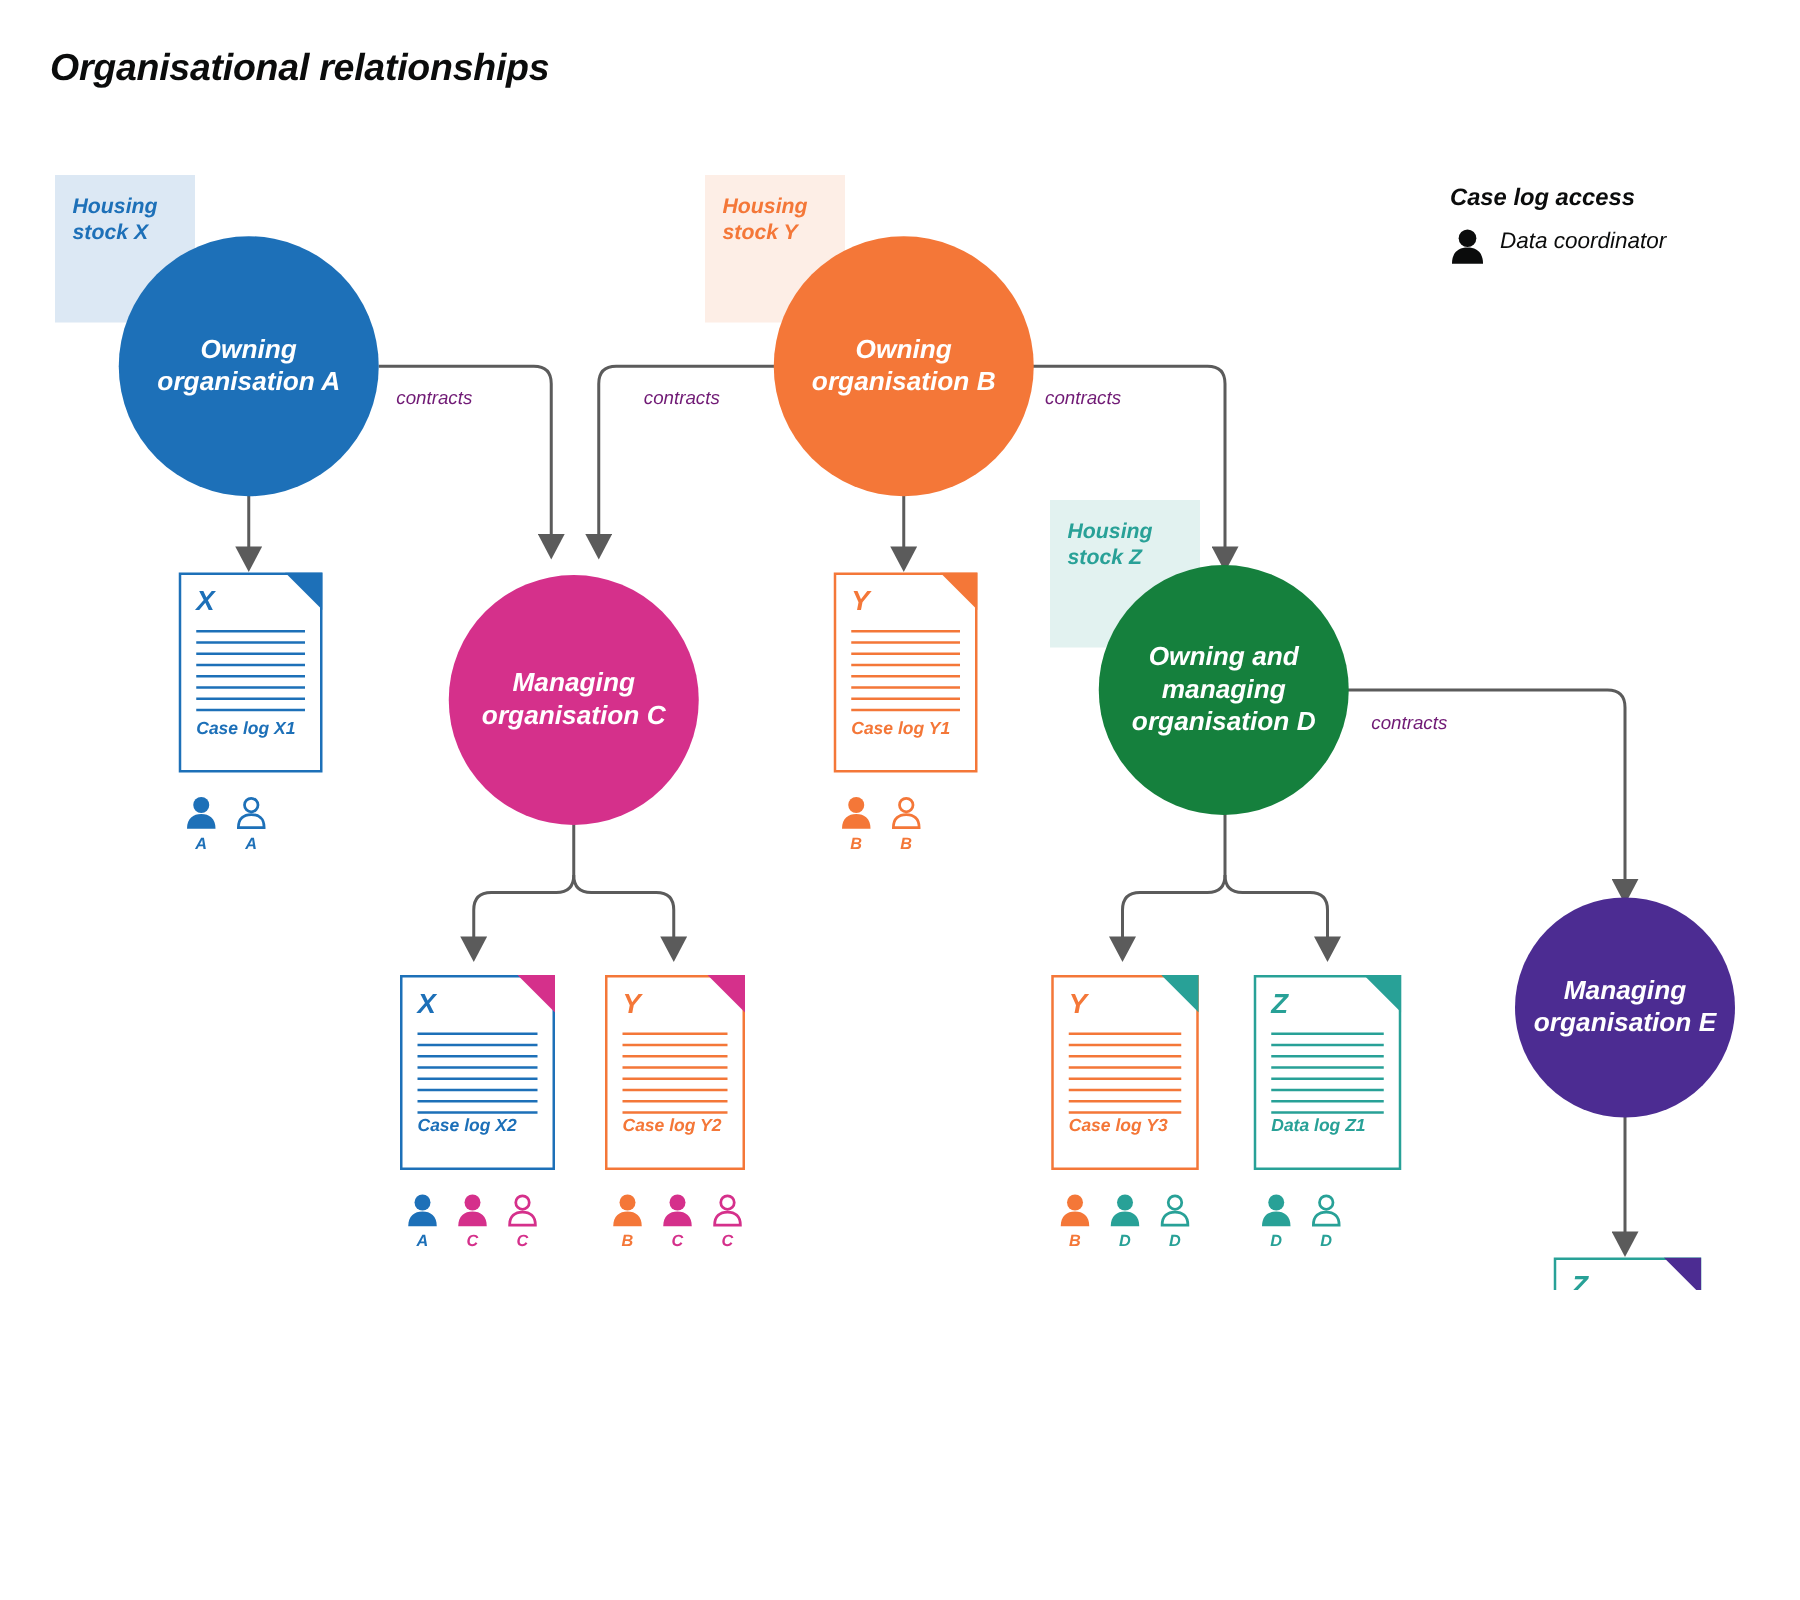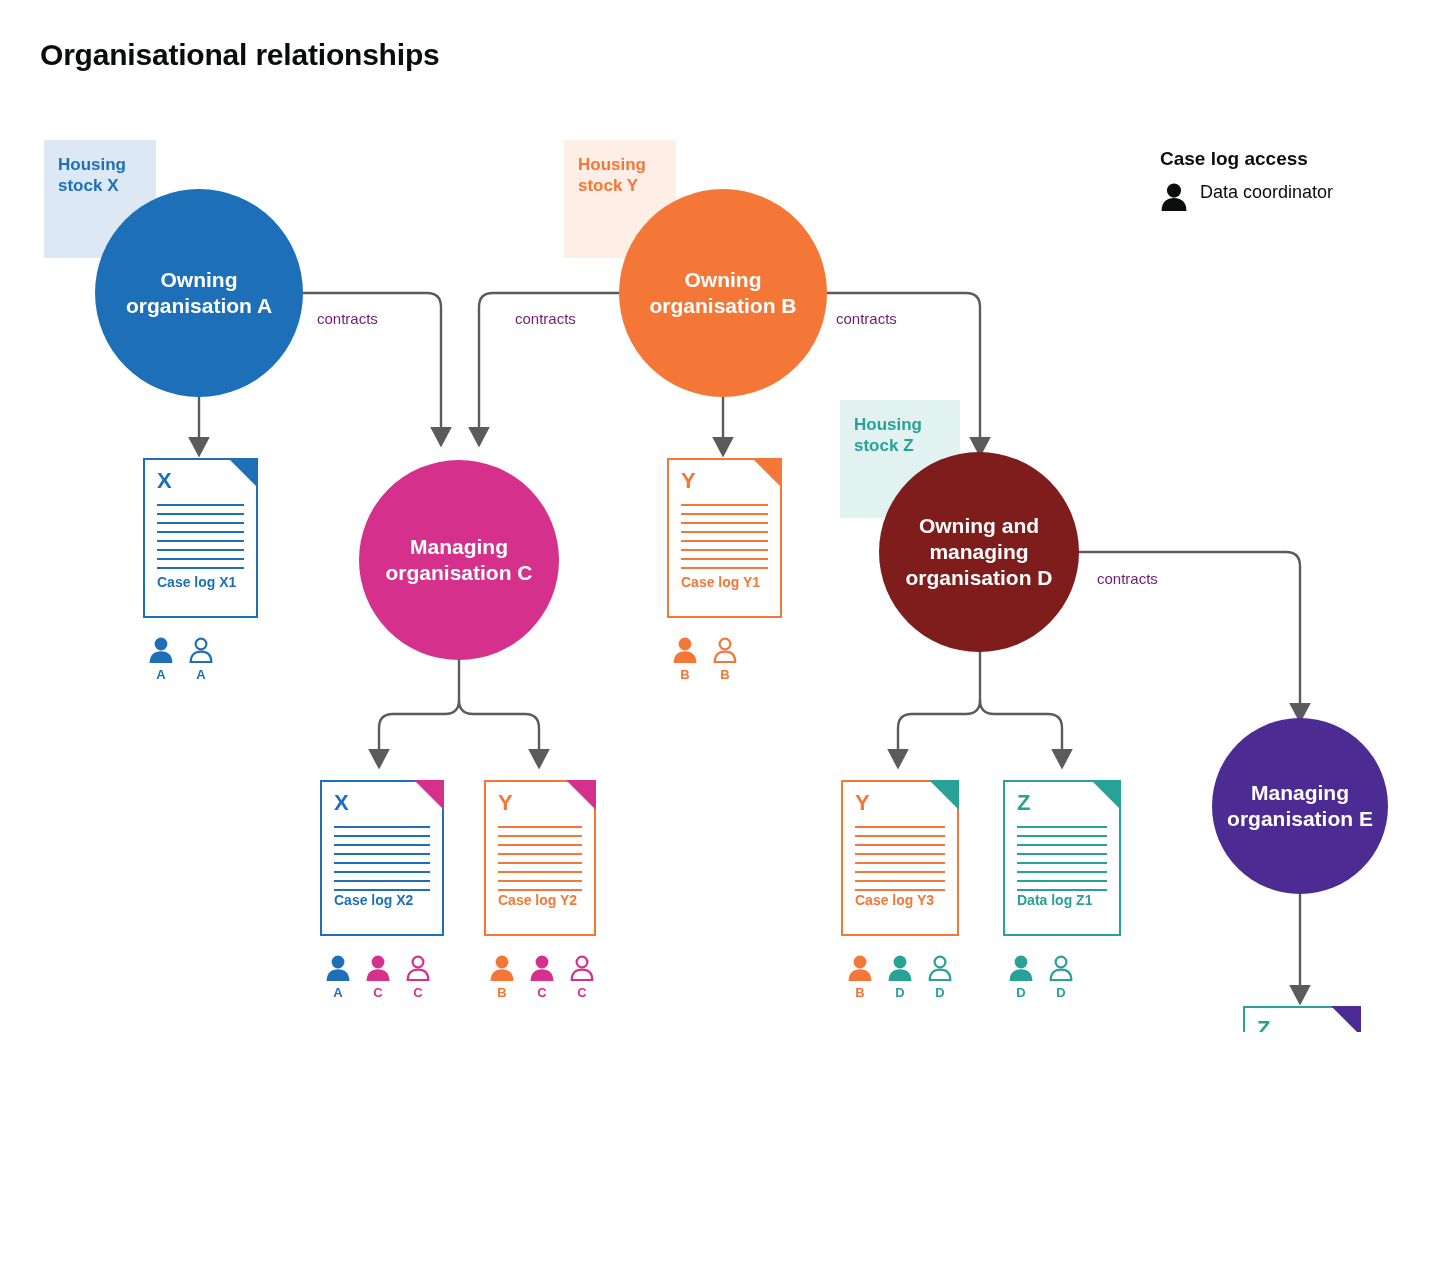--- a/index.html
+++ b/index.html
@@ -10,20 +10,21 @@
   body {
     font-family: "Liberation Sans", sans-serif;
     color: #0b0c0c;
   }
   #stage {
     position: relative;
     width: 1440px;
     height: 1032px;
     overflow: hidden;
     background: #ffffff;
+    font-style: italic;
   }
   #wires {
     position: absolute;
     left: 0; top: 0;
     width: 1440px;
     height: 1280px;
     pointer-events: none;
   }
   .title {
     position: absolute;
@@ -200,21 +201,21 @@
 stock Y</div>
   <div class="stock" style="left:840px; top:400px; width:120px; height:118px; background:#e2f2f0; color:#28a197;">Housing
 stock Z</div>
 
   <div class="org" style="left:95px; top:189px; width:208px; height:208px; background:#1d70b8;">Owning
 organisation A</div>
   <div class="org" style="left:619px; top:189px; width:208px; height:208px; background:#f47738;">Owning
 organisation B</div>
   <div class="org" style="left:359px; top:460px; width:200px; height:200px; background:#d5308b;">Managing
 organisation C</div>
-  <div class="org" style="left:879px; top:452px; width:200px; height:200px; background:#7f1d1d;">Owning and
+  <div class="org" style="left:879px; top:452px; width:200px; height:200px; background:#15803d;">Owning and
 managing
 organisation D</div>
   <div class="org" style="left:1212px; top:718px; width:176px; height:176px; background:#4c2c92;">Managing
 organisation E</div>
 
   <div class="doc" style="left:143px; top:458px; width:115px; height:160px; border-color:#1d70b8; color:#1d70b8;">
     <svg class="corner" viewBox="0 0 30 30">
       <path d="M0,0 L30,0 L30,30 Z" fill="#1d70b8"></path>
     </svg>
     <div class="doc-letter">X</div>

